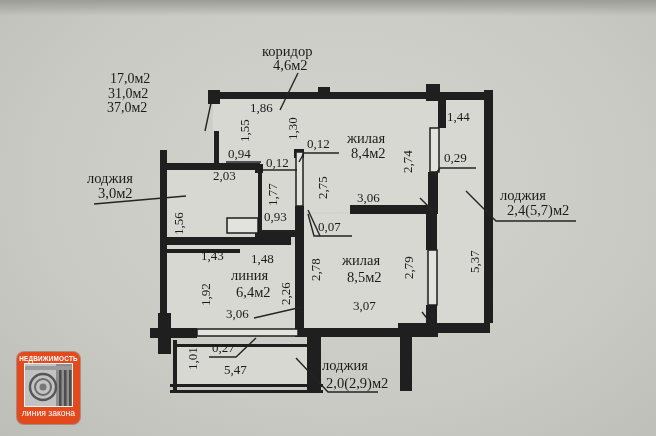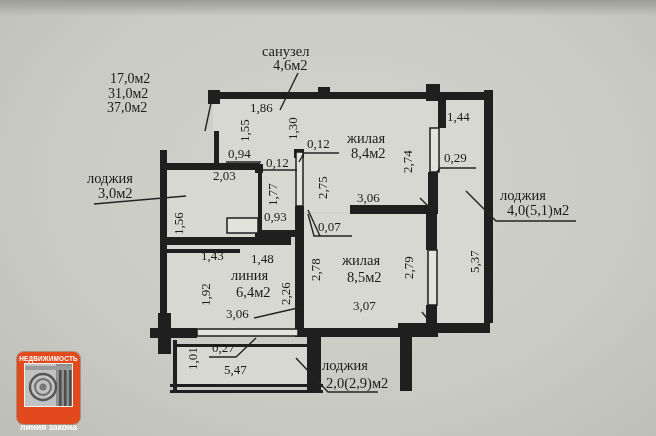--- a/index.html
+++ b/index.html
@@ -19,21 +19,21 @@
   .dimv{font-size:13px;transform-origin:0 0;transform:rotate(-90deg);}
   .sum{font-size:14px;}
   
   .logo{
     position:absolute;left:17px;top:352px;width:63px;height:72px;
     background:#e2491c;border-radius:7px;box-shadow:0 0 0 1px rgba(120,40,10,.35);
     font-family:"Liberation Sans","DejaVu Sans",sans-serif;color:#fff;text-align:center;
   }
   .logo-top{font-size:6.4px;font-weight:bold;letter-spacing:.2px;padding-top:3px;}
   .logo-photo{width:47px;height:42px;margin:1px auto 0;border:1px solid #f2f2f2;background:#c4c4c4;}
-  .logo-bottom{font-size:8.6px;font-weight:bold;margin-top:15px;}
+  .logo-bottom{font-size:8.6px;font-weight:normal;margin-top:1px;}
 </style>
 </head>
 <body>
 
 <div class="stage">
 
   <svg class="plan-svg" width="656" height="436" viewBox="0 0 656 436">
 
     <g fill="#d7d8d2">
       <rect x="213" y="99" width="224" height="113"></rect>
@@ -105,28 +105,28 @@
       <path d="M308,210 L320,236"></path>
       <path d="M422,312 L433,326 M427,310 L435,319"></path>
       <path d="M420,198 L432,210"></path>
     </g>
   </svg>
 
   <div class="txt sum" style="left:110px;top:72px">17,0м2</div>
   <div class="txt sum" style="left:108px;top:87px">31,0м2</div>
   <div class="txt sum" style="left:107px;top:101px">37,0м2</div>
 
-  <div class="txt room" style="left:262px;top:44px">санузел</div>
+  <div class="txt room" style="left:262px;top:44px">коридор</div>
   <div class="txt room" style="left:273px;top:58px">4,6м2</div>
   <div class="txt room" style="left:87px;top:171px">лоджия</div>
   <div class="txt room" style="left:98px;top:186px">3,0м2</div>
   <div class="txt room" style="left:347px;top:131px">жилая</div>
   <div class="txt room" style="left:351px;top:146px">8,4м2</div>
   <div class="txt room" style="left:500px;top:188px">лоджия</div>
-  <div class="txt room" style="left:507px;top:203px">4,0(5,1)м2</div>
+  <div class="txt room" style="left:507px;top:203px">2,4(5,7)м2</div>
   <div class="txt room" style="left:231px;top:268px">линия</div>
   <div class="txt room" style="left:236px;top:285px">6,4м2</div>
   <div class="txt room" style="left:342px;top:253px">жилая</div>
   <div class="txt room" style="left:347px;top:270px">8,5м2</div>
   <div class="txt room" style="left:322px;top:358px">лоджия</div>
   <div class="txt room" style="left:326px;top:376px">2,0(2,9)м2</div>
 
   <div class="txt dim" style="left:250px;top:101px">1,86</div>
   <div class="txt dim" style="left:228px;top:147px">0,94</div>
   <div class="txt dim" style="left:266px;top:156px">0,12</div>

